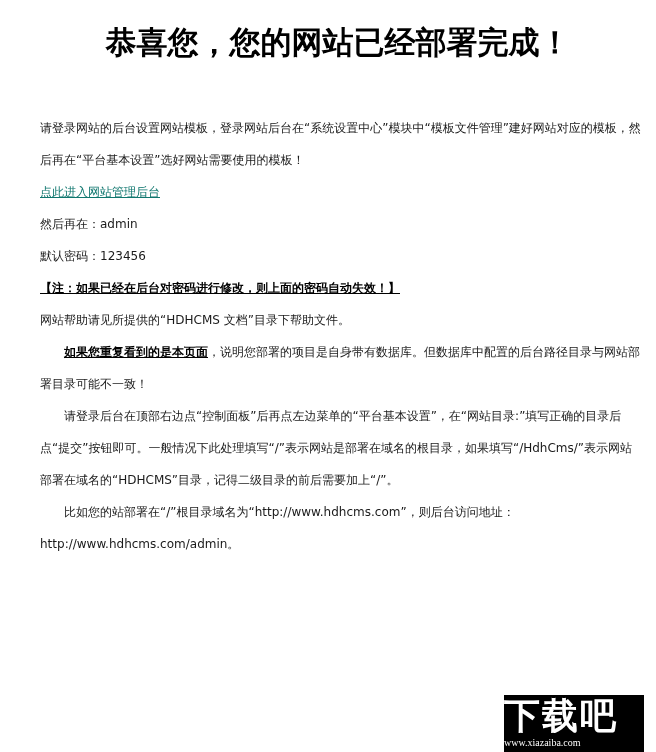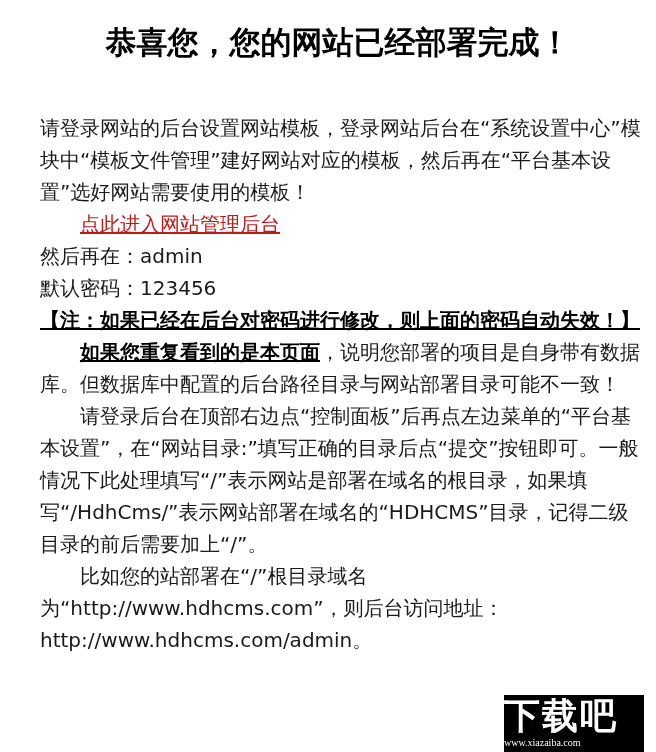--- a/index.html
+++ b/index.html
@@ -26,34 +26,33 @@
       color: #000;
       letter-spacing: 0px;
       margin: 0;
       line-height: 40px;
     }
     .content {
       position: absolute;
       top: 112px;
       left: 40px;
       width: 602px;
-      font-size: 20px;
+      font-size: 12px;
       line-height: 32px;
     }
     .content p {
       margin: 0;
     }
     .indent {
       text-indent: 2em;
     }
     .link {
-      color: #b91c1c;
+      color: #0f766e;
       text-decoration: underline;
       cursor: pointer;
-      margin-left: 40px;
     }
     .bold {
       font-weight: bold;
       color: #000;
       text-decoration: underline;
     }
     .watermark {
       position: absolute;
       left: 504px;
       top: 695px;
@@ -85,20 +84,21 @@
 <h1 class="title">恭喜您，您的网站已经部署完成！</h1>
 
 <div class="content">
   <p>请登录网站的后台设置网站模板，登录网站后台在“系统设置中心”模块中“模板文件管理”建好网站对应的模板，然后再在“平台基本设置”选好网站需要使用的模板！</p>
   <p>
     <a class="link">点此进入网站管理后台</a>
   </p>
   <p><span>然后再在：</span><span>admin</span></p>
   <p><span>默认密码：</span><span>123456</span></p>
   <p class="bold">【注：如果已经在后台对密码进行修改，则上面的密码自动失效！】</p>
+  <p>网站帮助请见所提供的“HDHCMS 文档”目录下帮助文件。</p>
   <p class="indent"><span class="bold">如果您重复看到的是本页面</span><span>，说明您部署的项目是自身带有数据库。但数据库中配置的后台路径目录与网站部署目录可能不一致！</span></p>
   <p class="indent">请登录后台在顶部右边点“控制面板”后再点左边菜单的“平台基本设置”，在“网站目录:”填写正确的目录后点“提交”按钮即可。一般情况下此处理填写“/”表示网站是部署在域名的根目录，如果填写“/HdhCms/”表示网站部署在域名的“HDHCMS”目录，记得二级目录的前后需要加上“/”。</p>
   <p class="indent">比如您的站部署在“/”根目录域名为“http://www.hdhcms.com”，则后台访问地址：http://www.hdhcms.com/admin。</p>
 </div>
 
 <div class="watermark">
   <span class="wm-big">下载吧</span>
   <span class="wm-small">www.xiazaiba.com</span>
 </div>
 

